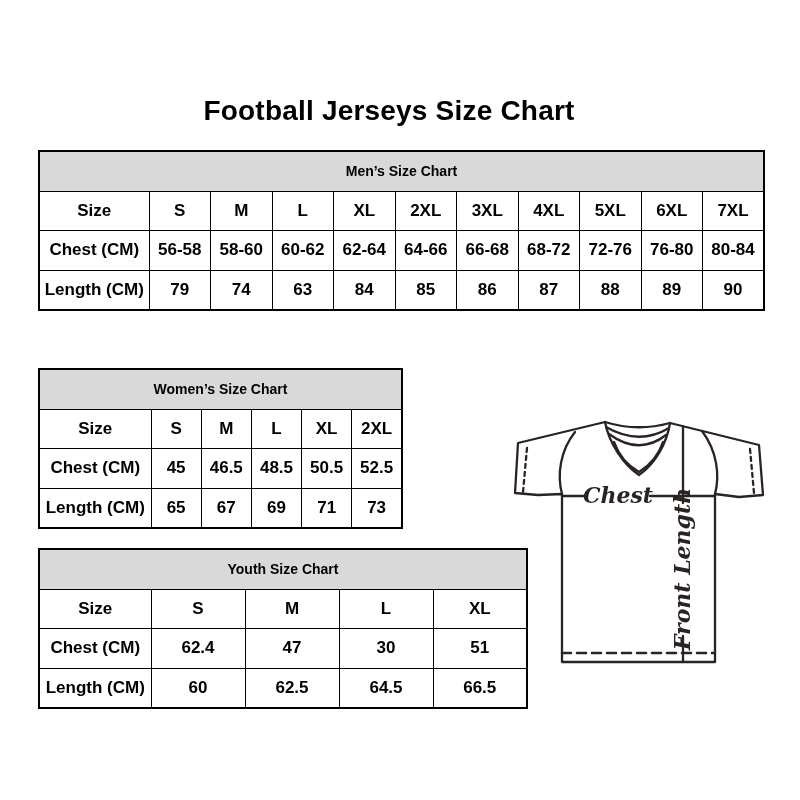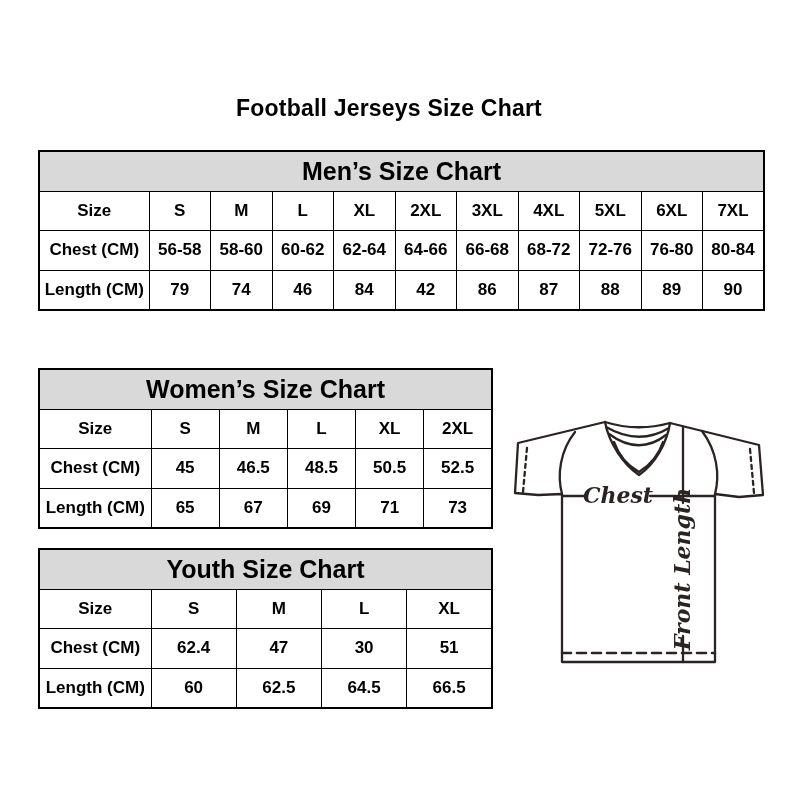--- a/index.html
+++ b/index.html
@@ -2,38 +2,38 @@
 <html><head>
 <meta charset="utf-8">
 <style>
   html,body{margin:0;padding:0;}
   body{
     width:800px;height:800px;position:relative;background:#ffffff;
     font-family:"Liberation Sans",sans-serif;color:#000;overflow:hidden;
   }
   .page-title{
     position:absolute;top:95px;left:0;width:778px;text-align:center;
-    font-size:23px;font-weight:bold;letter-spacing:0.2px;
+    font-size:28px;font-weight:bold;letter-spacing:0.2px;
   }
   table.size-table{
     position:absolute;border-collapse:collapse;table-layout:fixed;
     background:#fff;border:2px solid #000;
   }
   table.size-table td{
     border:1.5px solid #000;text-align:center;vertical-align:middle;
     font-weight:bold;font-size:17px;padding:0;overflow:hidden;white-space:nowrap;
   }
   table.size-table tr{height:39.5px;}
   table.size-table tr.title-row{height:40px;}
   table.size-table tr.title-row td{
-    background:#d9d9d9;font-size:25px;
+    background:#d9d9d9;font-size:14px;
   }
   #mens-table{left:38px;top:150px;width:727px;}
-  #womens-table{left:38px;top:368px;width:455px;}
-  #youth-table{left:38px;top:548px;width:455px;}
+  #womens-table{left:38px;top:368px;width:365px;}
+  #youth-table{left:38px;top:548px;width:490px;}
   .jersey-wrap{position:absolute;left:503px;top:415px;width:270px;height:255px;}
 </style>
 </head>
 <body>
 
 <div class="page-title">Football Jerseys Size Chart</div>
 
 <table class="size-table" id="mens-table">
     <colgroup>
       <col style="width: 110px;">
@@ -75,23 +75,23 @@
         <td>66-68</td>
         <td>68-72</td>
         <td>72-76</td>
         <td>76-80</td>
         <td>80-84</td>
       </tr>
       <tr>
         <td>Length (CM)</td>
         <td>79</td>
         <td>74</td>
-        <td>46</td>
+        <td>63</td>
         <td>84</td>
-        <td>42</td>
+        <td>85</td>
         <td>86</td>
         <td>87</td>
         <td>88</td>
         <td>89</td>
         <td>90</td>
       </tr>
     </tbody>
   </table>
 
 <table class="size-table" id="womens-table">

